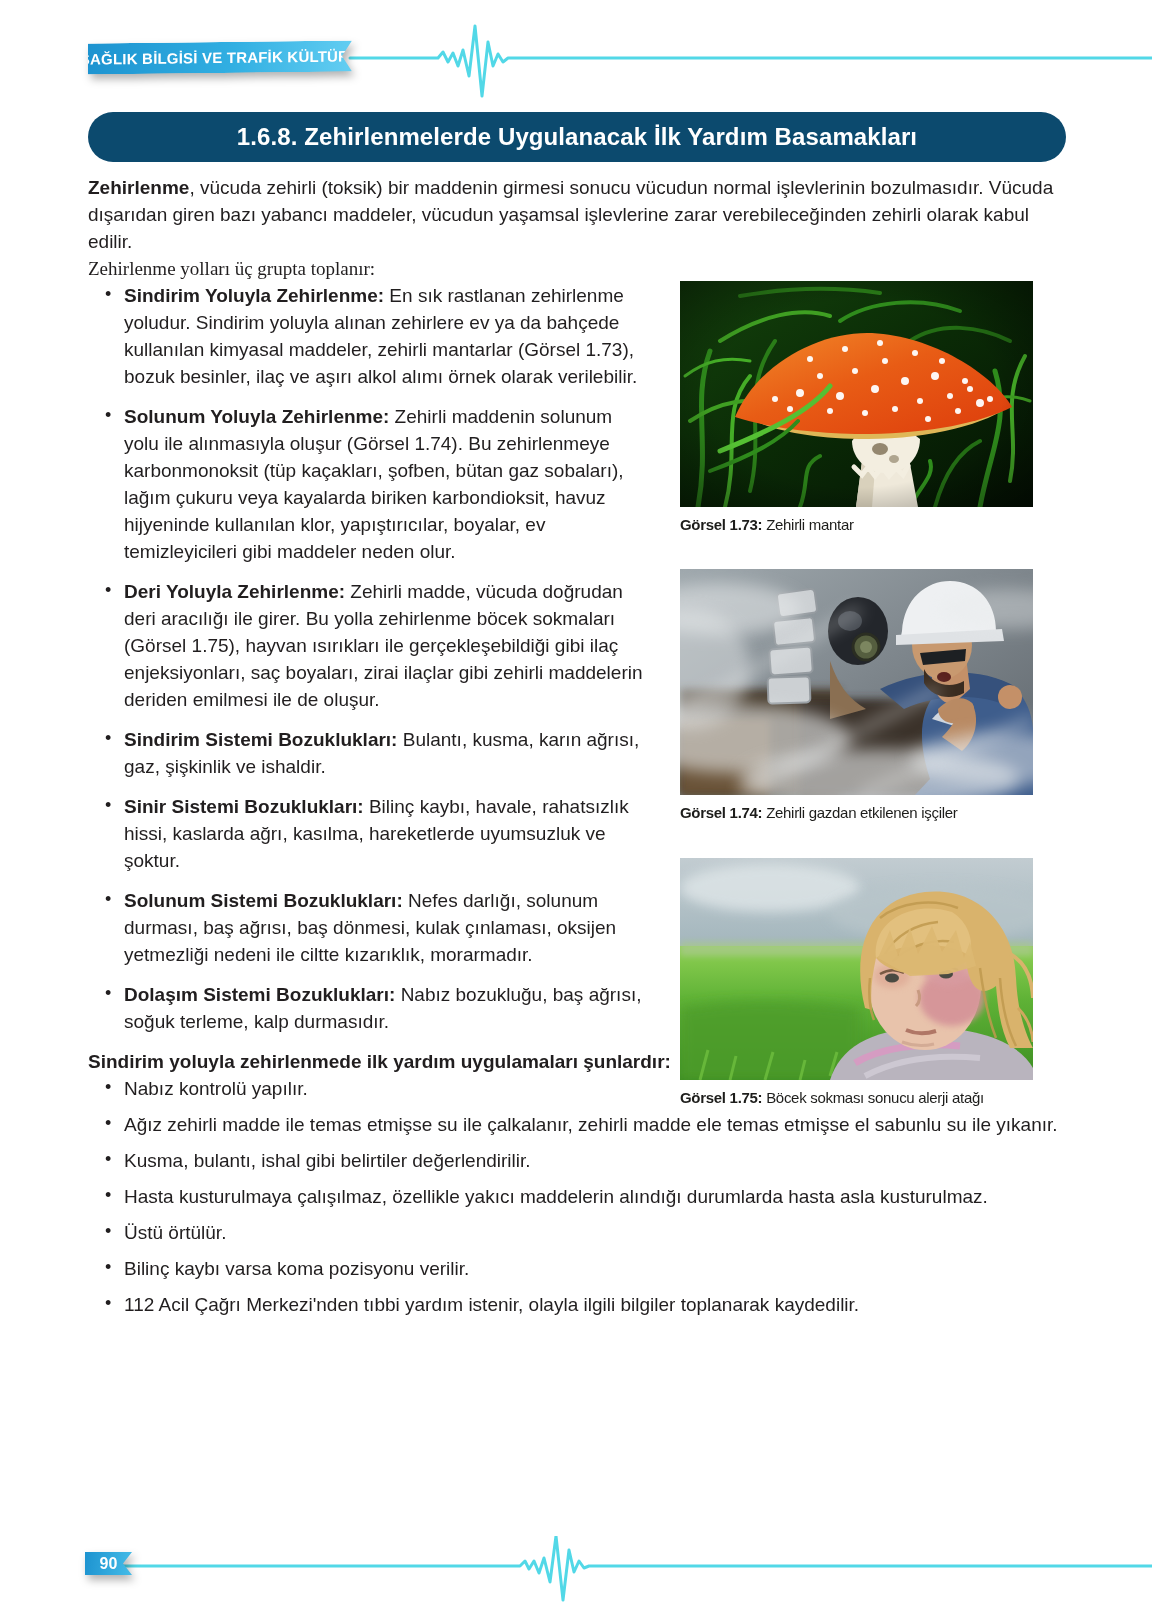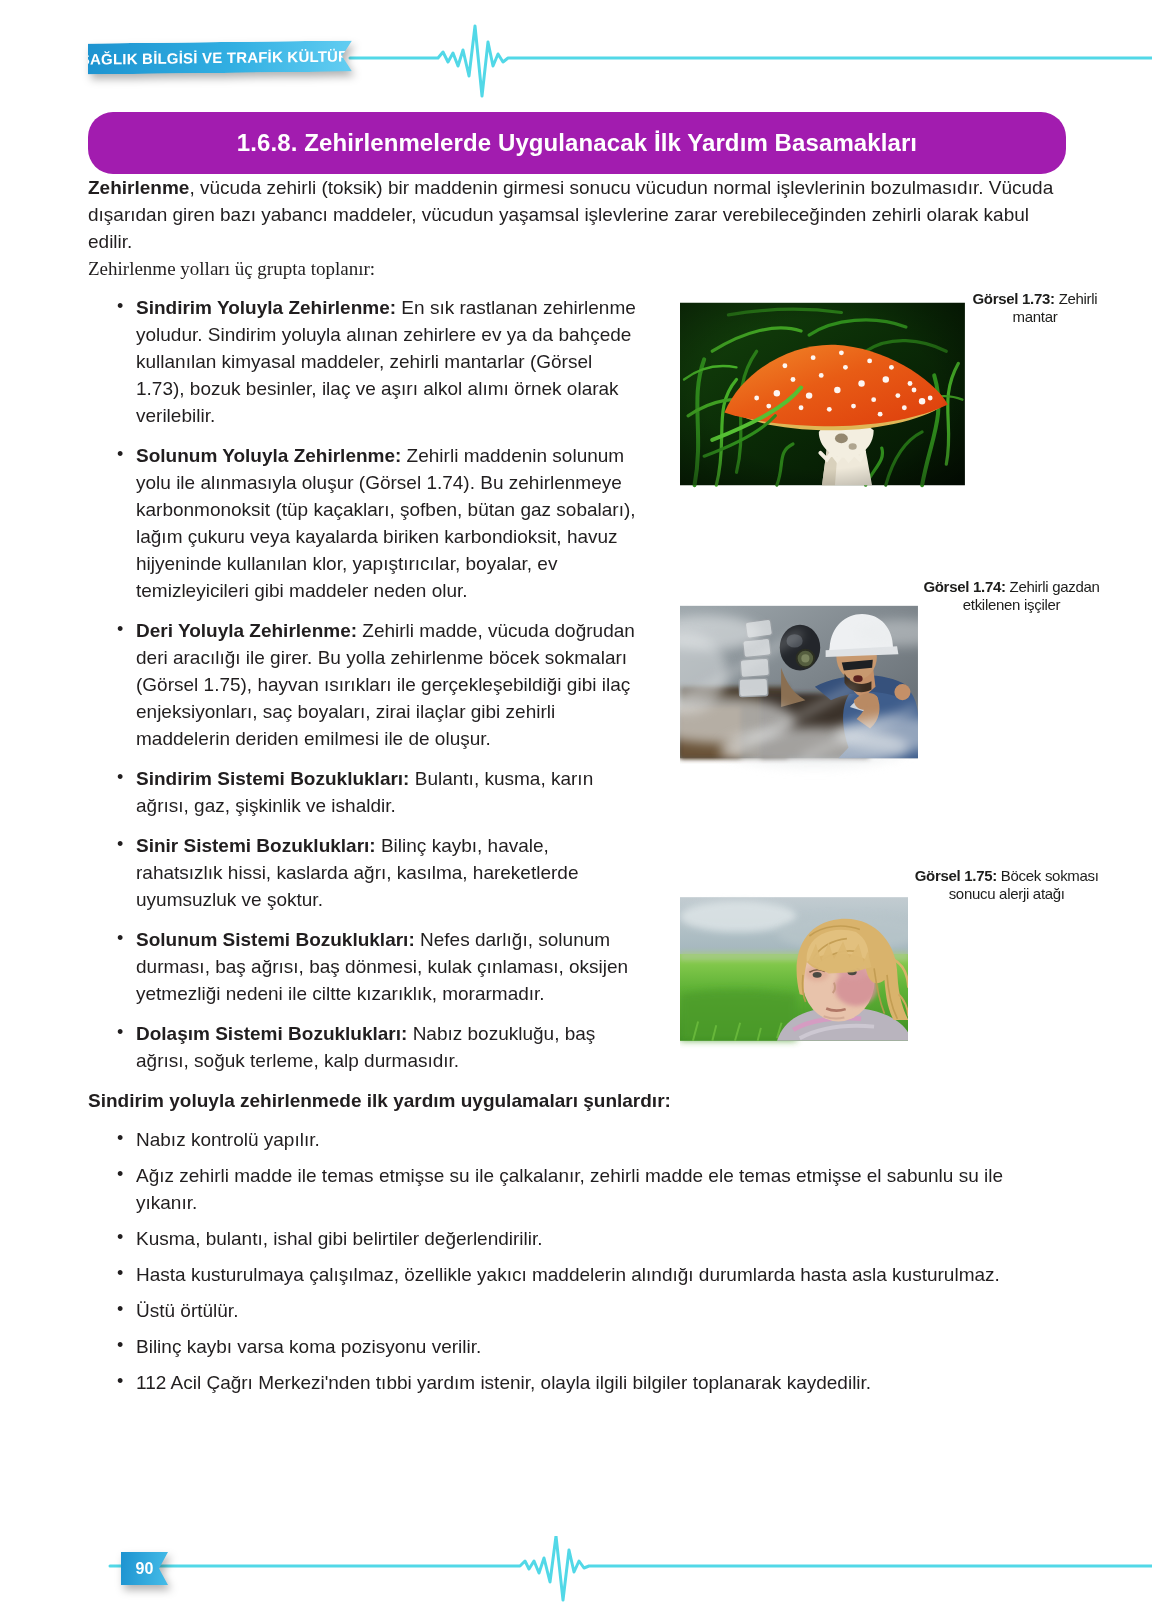--- a/index.html
+++ b/index.html
@@ -15,57 +15,57 @@
     background:linear-gradient(97deg,#1d93d0 0%, #31afe2 55%, #64cef2 100%);
     clip-path:polygon(0 0, 100% 0, calc(100% - 10px) 50%, 100% 100%, 0 100%);
     color:#fff; font-weight:bold; font-size:15px; letter-spacing:.2px;
     transform:skewY(-0.7deg);
     white-space:nowrap;
   }
   .ekg-svg { position:absolute; left:0; top:0; width:1152px; height:110px; }
 
   
   .title-banner {
-    position:absolute; left:88px; top:112px; width:978px; height:62px;
-    background:#a21caf; border-radius:25px;
+    position:absolute; left:88px; top:112px; width:978px; height:50px;
+    background:#0c4a6e; border-radius:25px;
     display:flex; align-items:center; justify-content:center;
     color:#ffffff; font-weight:bold; font-size:24px; letter-spacing:.1px;
   }
 
   
   .main { position:absolute; left:88px; top:174px; width:978px; font-size:19px; line-height:27px; }
   .main p { margin:0; }
   .intro { margin-bottom:20px; }
   .sec-heading { font-weight:bold; }
   .routes-heading { margin-bottom:9px;font-family:Liberation Serif, serif; }
   .narrow { width:562px; }
-  ul.blist { list-style:none; margin:12px; padding:0; }
+  ul.blist { list-style:none; margin:0; padding:0; }
   ul.blist > li { position:relative; padding-left:36px; margin:0 0 13px 0; }
   ul.blist.tight > li { margin-bottom:9px; }
   ul.blist > li::before { content:"\2022"; position:absolute; left:17px; top:-1px; font-size:18px; color:#211e1f; }
   .blabel { font-weight:bold; }
   .mt-genel { margin:16px 0 9px 0; }
   .mt-ilkyardim { margin:13px 0 8px 0; }
 
   
-  .figure { position:absolute; width:425px; display:flex; flex-direction:row;text-align:center; }
+  .figure { position:absolute; width:425px; display:flex; flex-direction:column; }
   .fig-img { width:353px; display:block; }
   .fig-caption { margin-top:9px; font-size:15px; letter-spacing:-0.3px; color:#1d1d1b; line-height:18px; }
   .fig1 { left:680px; top:281px; }
   .fig2 { left:680px; top:569px; }
   .fig3 { left:680px; top:858px; }
 
   
   .footer-ekg { position:absolute; left:0; top:1536px; width:1152px; height:70px; }
   .page-tab-wrap { position:absolute; left:85px; top:1552px; filter:drop-shadow(3px 5px 4px rgba(0,0,0,.30)); }
   .page-tab {
-    width:47px; height:33px; display:flex; align-items:center; justify-content:center;
+    width:47px; height:23px; display:flex; align-items:center; justify-content:center;
     background:linear-gradient(97deg,#1d93d0 0%, #45bce8 100%);
     clip-path:polygon(0 0, 100% 0, calc(100% - 9px) 50%, 100% 100%, 0 100%);
-    color:#fff; font-weight:bold; font-size:16px;margin-left:36px;
+    color:#fff; font-weight:bold; font-size:16px;
   }
 </style>
 </head>
 <body>
 
 <svg class="ekg-svg" viewBox="0 0 1152 110" aria-hidden="true">
   <path d="M350 58 H438 l5 -6 5 10 5 -9 5 13 5 -16 6 26 6 -50 7 70 6 -54 5 24 5 -12 5 8 5 -4 H1152" fill="none" stroke="#52d8e7" stroke-width="3" stroke-linejoin="round" stroke-linecap="round"></path>
 </svg>
 
 <div class="ribbon-wrap">

